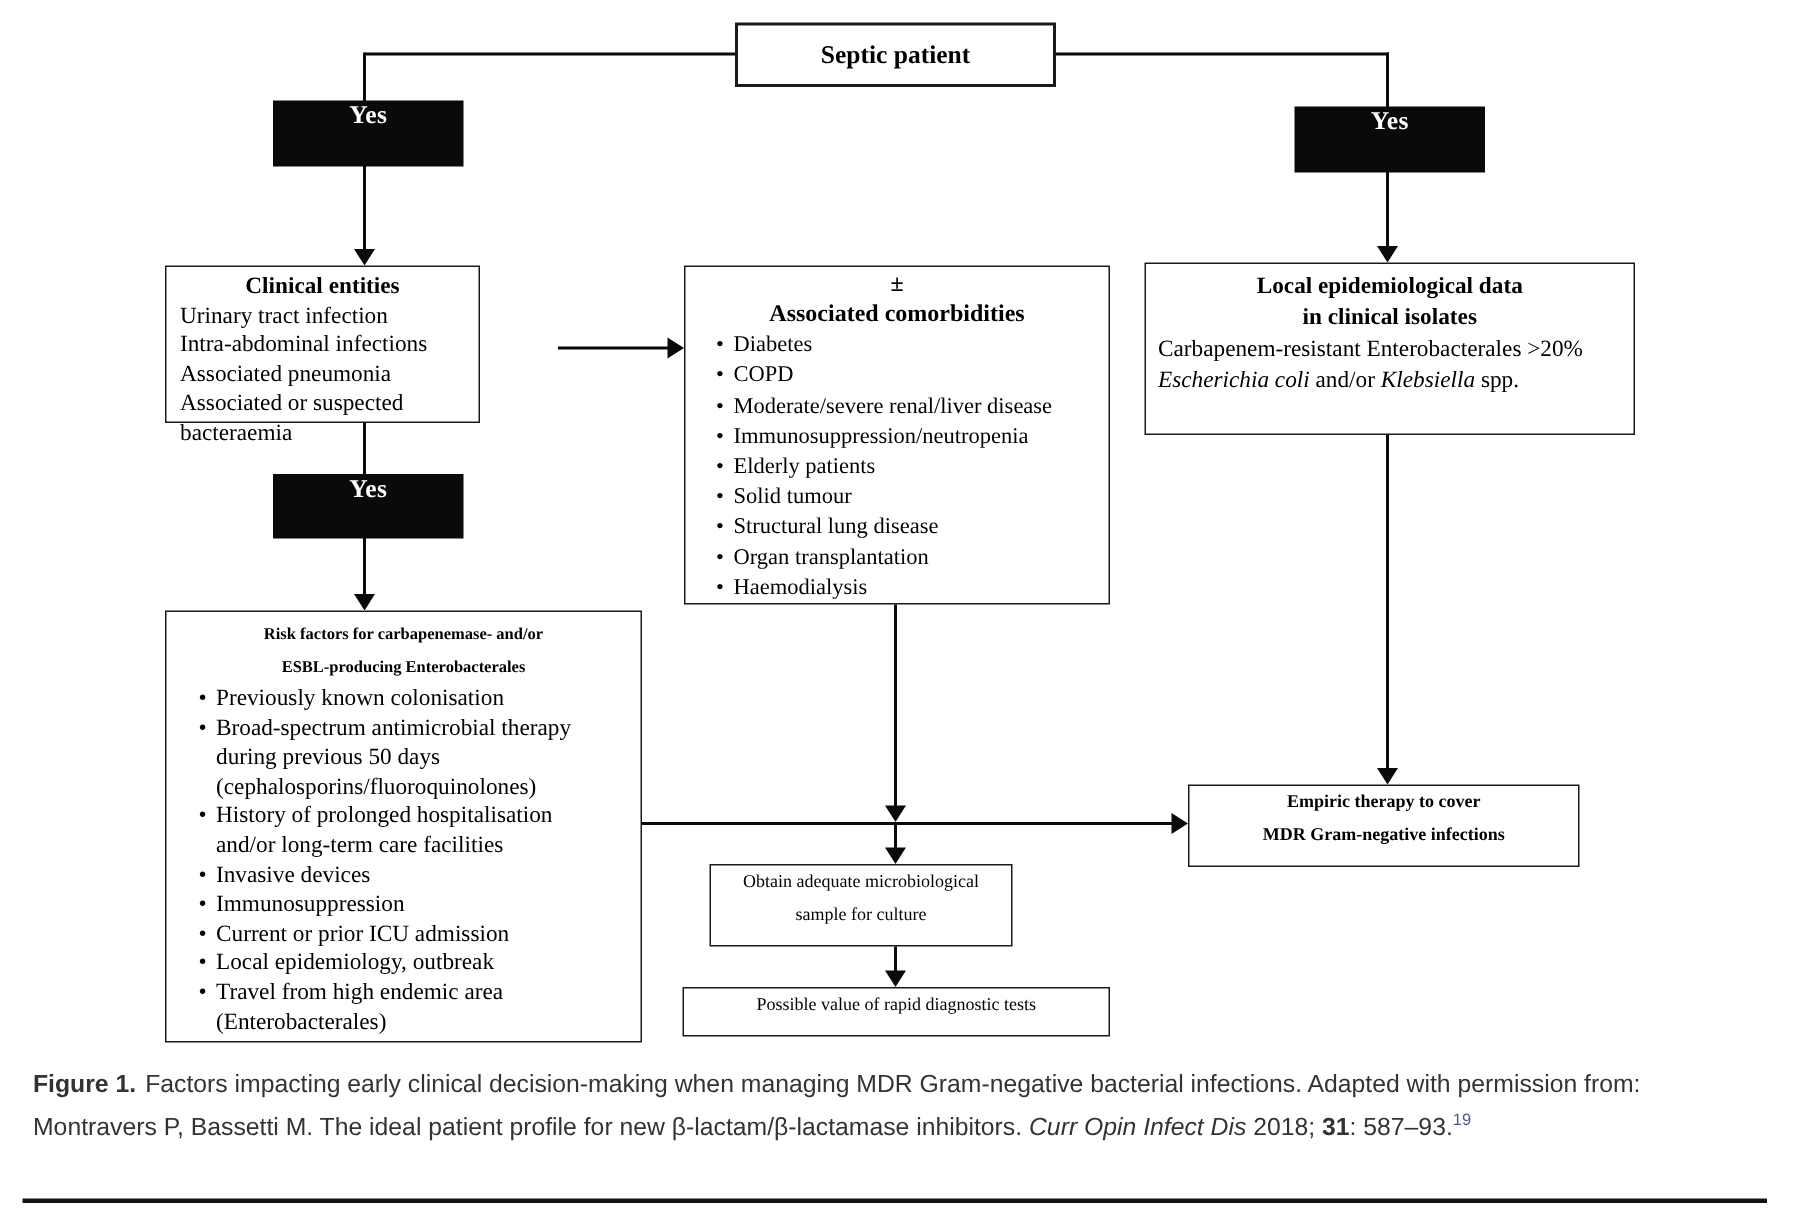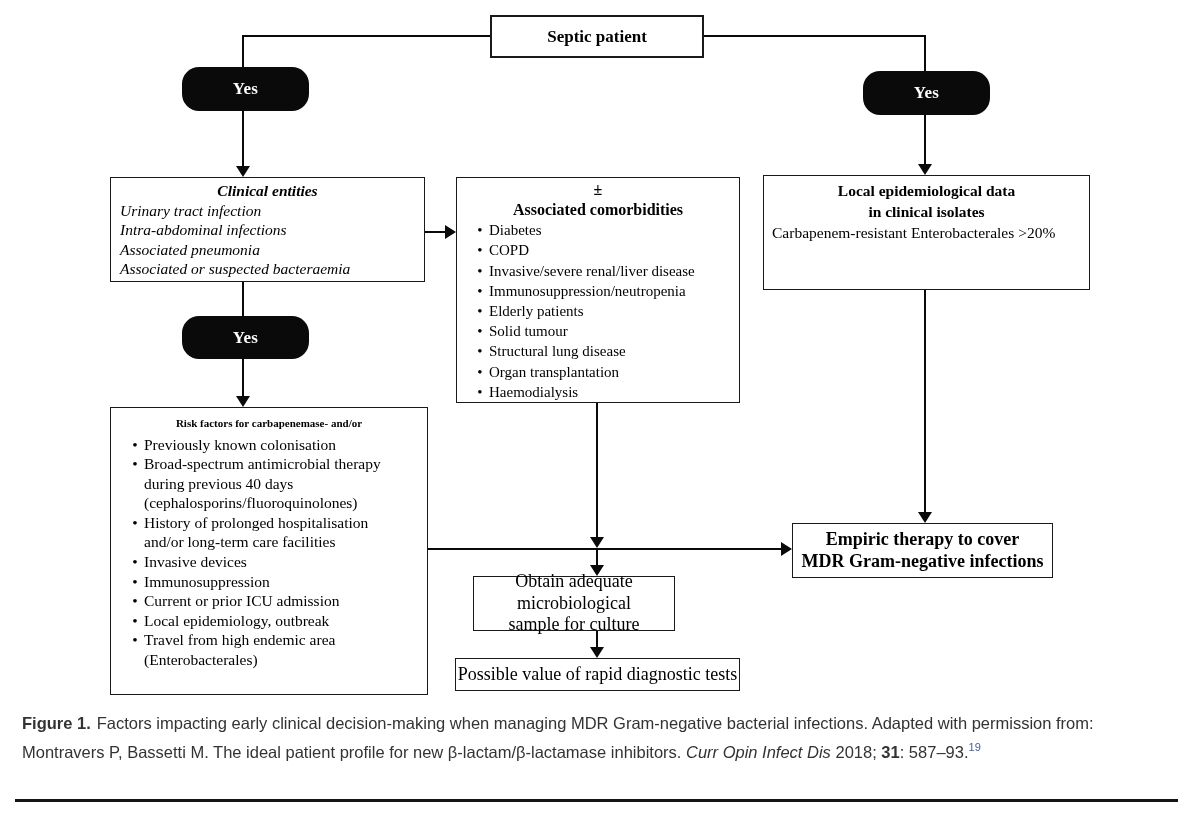--- a/index.html
+++ b/index.html
@@ -1,21 +1,21 @@
 <!DOCTYPE html>
 <html><head>
 <meta charset="utf-8">
 <style>
   html,body{margin:0;padding:0;background:#ffffff;}
   .page{position:relative;width:1200px;height:816px;background:#ffffff;overflow:hidden;
         font-family:"Liberation Serif","DejaVu Serif",serif;color:#000;}
   .box{position:absolute;background:#fff;border:1.5px solid #1a1a1a;box-sizing:border-box;}
   .box.heavy{border-width:2px;}
   .yes{position:absolute;background:#0a0a0a;color:#fff;font-weight:bold;font-size:17px;
-       display:flex;align-items:center;justify-content:center;box-sizing:border-box;letter-spacing:.3px;border-radius:17px;}
+       display:flex;align-items:flex-start;justify-content:center;box-sizing:border-box;letter-spacing:.3px;}
   .line{position:absolute;background:#0a0a0a;}
   .arr-down{position:absolute;width:0;height:0;border-left:7px solid transparent;
             border-right:7px solid transparent;border-top:11px solid #0a0a0a;}
   .arr-right{position:absolute;width:0;height:0;border-top:7px solid transparent;
              border-bottom:7px solid transparent;border-left:11px solid #0a0a0a;}
   .title{font-weight:bold;text-align:center;}
   .septic{display:flex;align-items:center;justify-content:center;font-weight:bold;font-size:17px;}
   .clin{padding:3px 2px 0 2px;font-size:15.5px;line-height:19.6px;}
   .clin .items{padding-left:7px;}
   .como{padding:2px 0 0 0;font-size:15px;line-height:20.2px;}
@@ -23,22 +23,22 @@
   .pm{font-weight:bold;text-align:center;font-size:16px;line-height:20px;}
   ul.blist{list-style:none;margin:0;padding:0;}
   ul.blist li{display:flex;}
   ul.blist .dot{width:18px;text-align:center;flex:0 0 18px;margin-left:14px;}
   ul.blist .txt{white-space:pre-line;}
   .epi{padding:4px 8px 0 8px;font-size:15.5px;line-height:21px;}
   .epi .title{font-size:15.5px;line-height:21px;}
   .risk{padding:5px 3px 0 3px;font-size:15.5px;line-height:19.6px;}
   .risk .title{font-size:11px;line-height:21.5px;}
   .risk ul.blist .dot{margin-left:12px;}
-  .center2{display:flex;flex-direction:column;align-items:center;justify-content:center;
-           text-align:center;font-size:18px;line-height:21.5px;}
+  .center2{display:flex;flex-direction:column;align-items:center;
+           text-align:center;font-size:12px;line-height:21.5px;}
   .bold{font-weight:bold;}
   .it{font-style:italic;}
   .caption{position:absolute;left:22px;top:711px;width:1160px;
            font-family:"Liberation Sans","DejaVu Sans",sans-serif;
            font-size:16.5px;line-height:24px;color:#333333;}
   .caption .figlabel{font-weight:bold;margin-right:6px;}
   .caption sup{font-size:11px;color:#4a5a96;}
   .rule{position:absolute;left:15px;top:799px;width:1163px;height:3px;background:#141414;}
 </style>
 </head>
@@ -77,21 +77,21 @@
   <div class="yes" style="left:182px;top:67px;width:127px;height:44px;">
     <span>Yes</span>
   </div>
   <div class="yes" style="left:863px;top:71px;width:127px;height:44px;">
     <span>Yes</span>
   </div>
   <div class="yes" style="left:182px;top:316px;width:127px;height:43px;">
     <span>Yes</span>
   </div>
 
-  <div class="box clin" style="left:110px;top:177px;width:315px;height:105px;font-style:italic;">
+  <div class="box clin" style="left:110px;top:177px;width:210px;height:105px;">
     <div class="title">Clinical entities</div>
     <div class="items">
       <div>Urinary tract infection</div>
       <div>Intra-abdominal infections</div>
       <div>Associated pneumonia</div>
       <div>Associated or suspected bacteraemia</div>
     </div>
   </div>
 
   <div class="box como" style="left:456px;top:177px;width:284px;height:226px;">
@@ -101,21 +101,21 @@
       <li>
           <span class="dot">•</span>
           <span class="txt">Diabetes</span>
         </li>
       <li>
           <span class="dot">•</span>
           <span class="txt">COPD</span>
         </li>
       <li>
           <span class="dot">•</span>
-          <span class="txt">Invasive/severe renal/liver disease</span>
+          <span class="txt">Moderate/severe renal/liver disease</span>
         </li>
       <li>
           <span class="dot">•</span>
           <span class="txt">Immunosuppression/neutropenia</span>
         </li>
       <li>
           <span class="dot">•</span>
           <span class="txt">Elderly patients</span>
         </li>
       <li>
@@ -134,33 +134,35 @@
           <span class="dot">•</span>
           <span class="txt">Haemodialysis</span>
         </li>
     </ul>
   </div>
 
   <div class="box epi" style="left:763px;top:175px;width:327px;height:115px;">
     <div class="title">Local epidemiological data</div>
     <div class="title">in clinical isolates</div>
     <div>Carbapenem-resistant Enterobacterales &gt;20%</div>
+    <div><span class="it">Escherichia coli</span><span> and/or </span><span class="it">Klebsiella</span><span> spp.</span></div>
   </div>
 
   <div class="box risk" style="left:110px;top:407px;width:318px;height:288px;">
     <div class="title">Risk factors for carbapenemase- and/or</div>
+    <div class="title">ESBL-producing Enterobacterales</div>
     <ul class="blist">
       <li>
           <span class="dot">•</span>
           <span class="txt">Previously known colonisation</span>
         </li>
       <li>
           <span class="dot">•</span>
           <span class="txt">Broad-spectrum antimicrobial therapy
-during previous 40 days
+during previous 50 days
 (cephalosporins/fluoroquinolones)</span>
         </li>
       <li>
           <span class="dot">•</span>
           <span class="txt">History of prolonged hospitalisation
 and/or long-term care facilities</span>
         </li>
       <li>
           <span class="dot">•</span>
           <span class="txt">Invasive devices</span>

